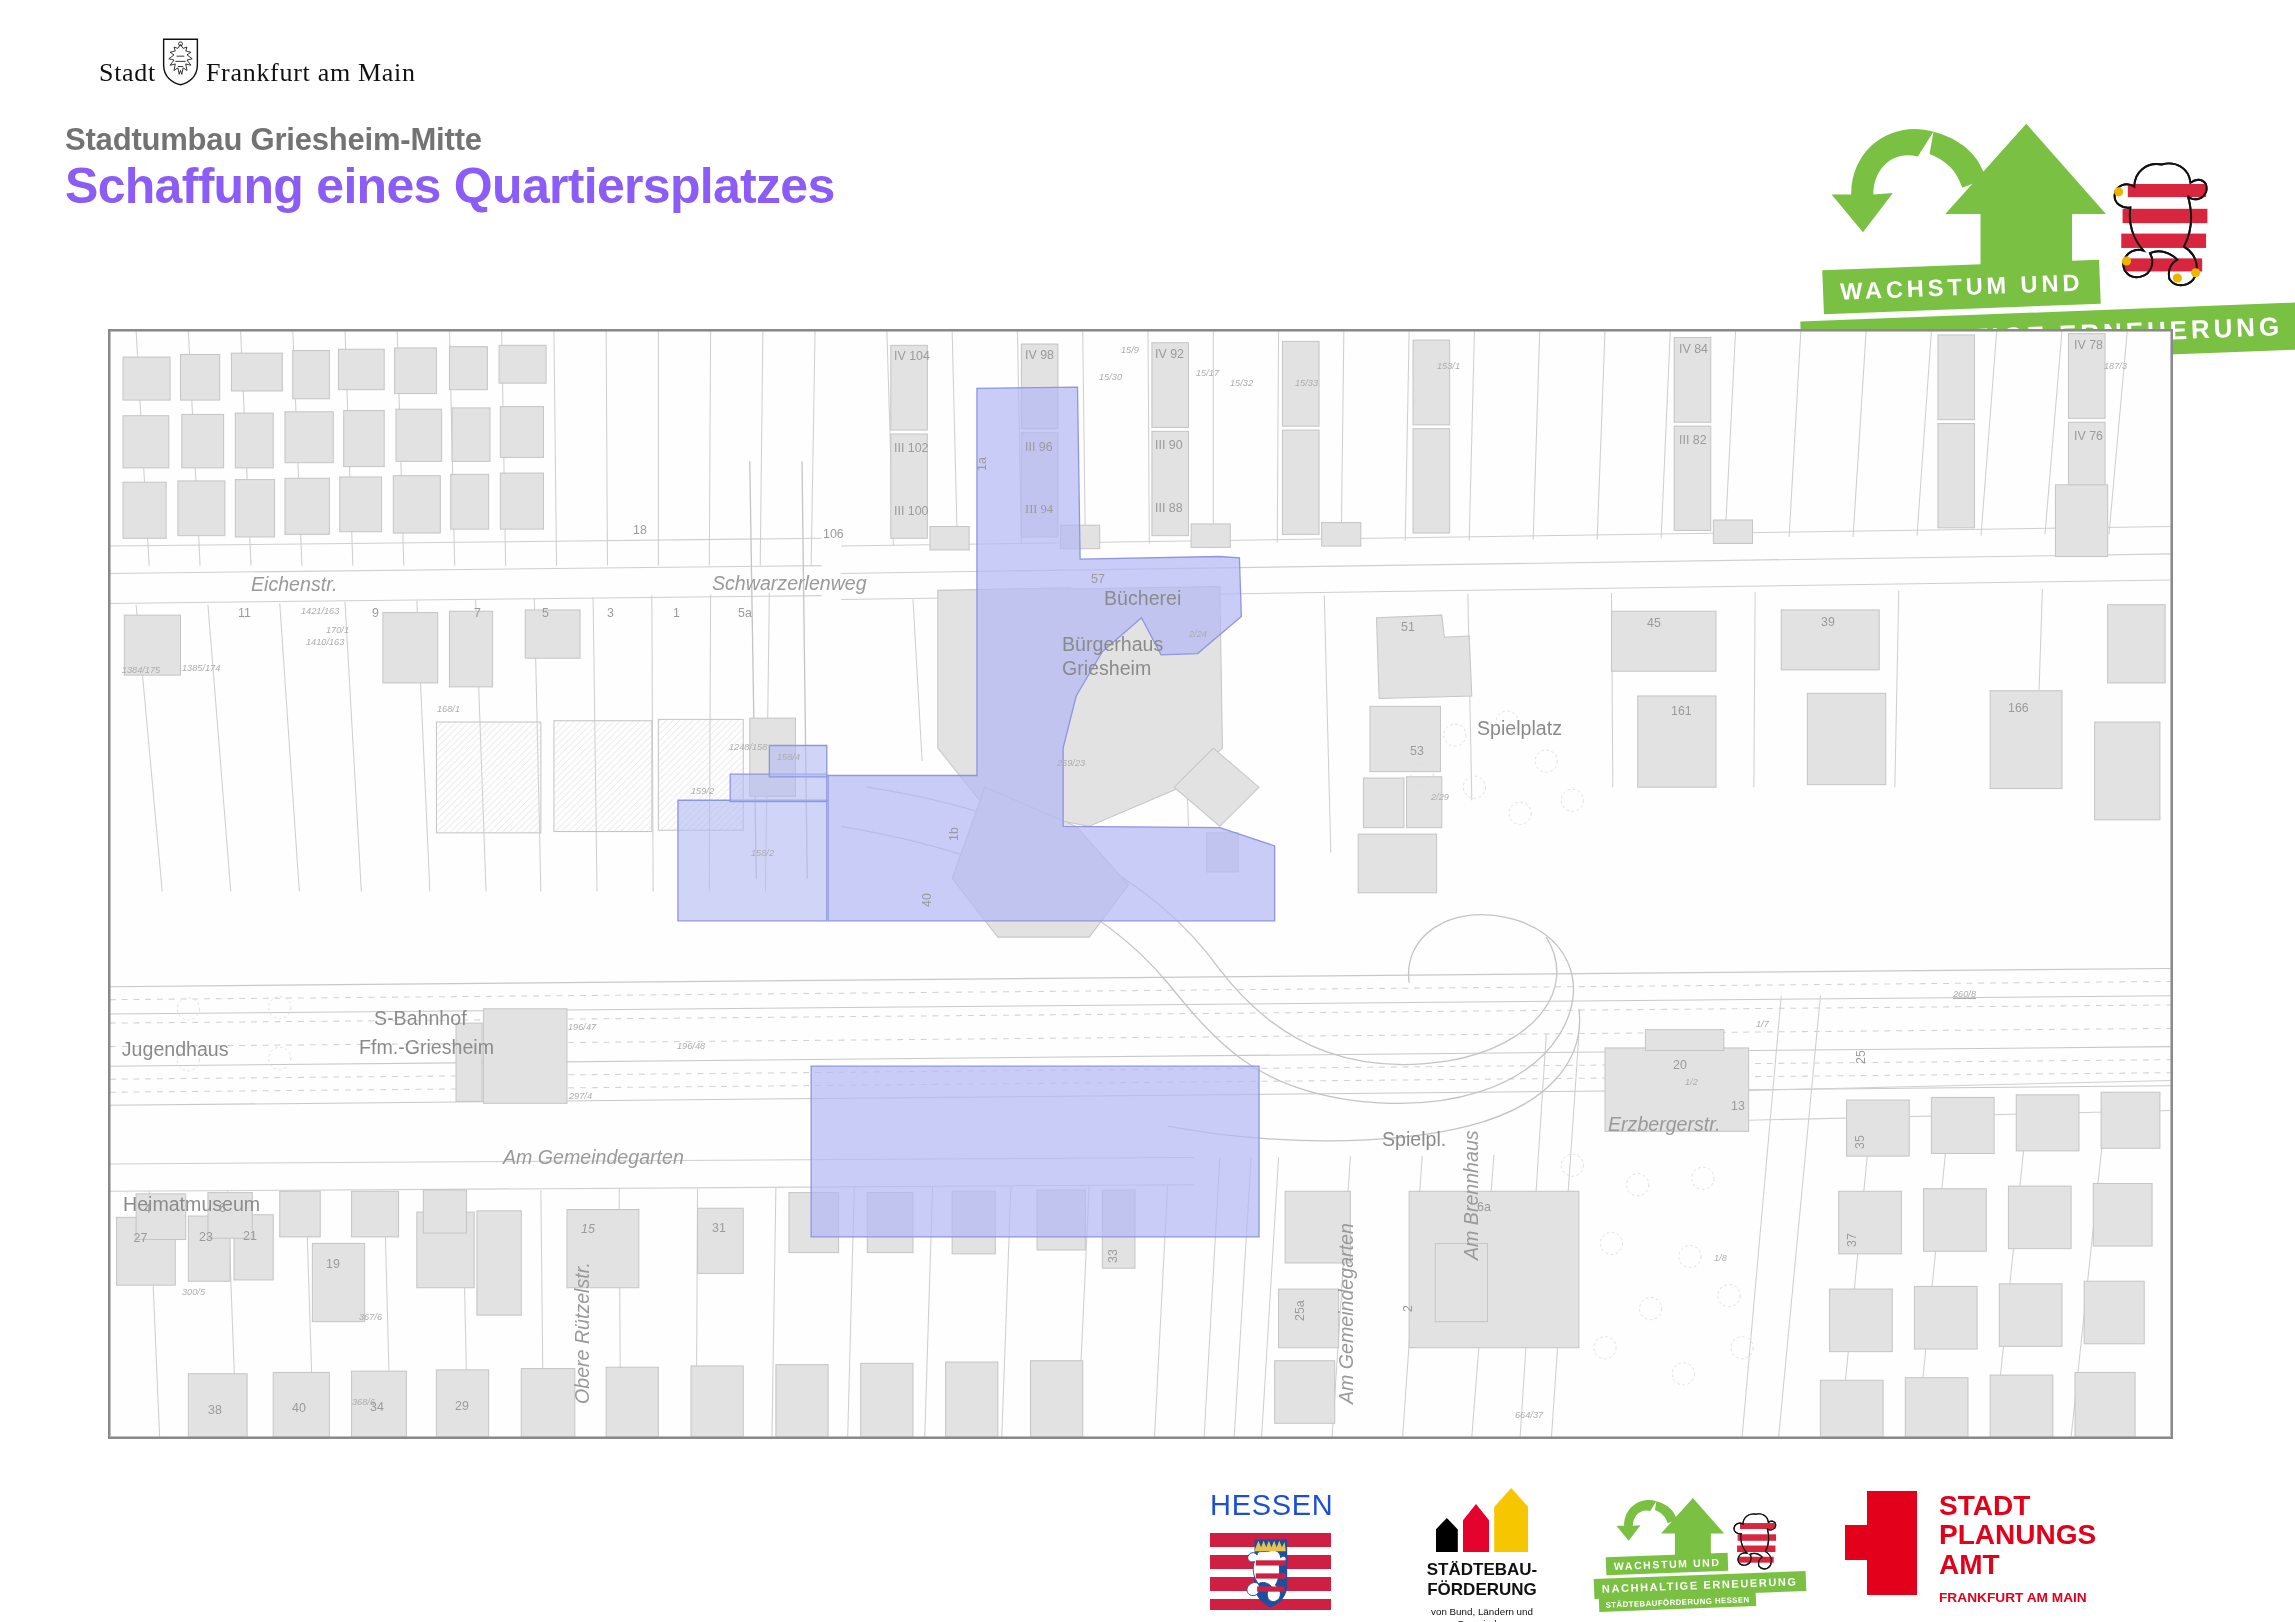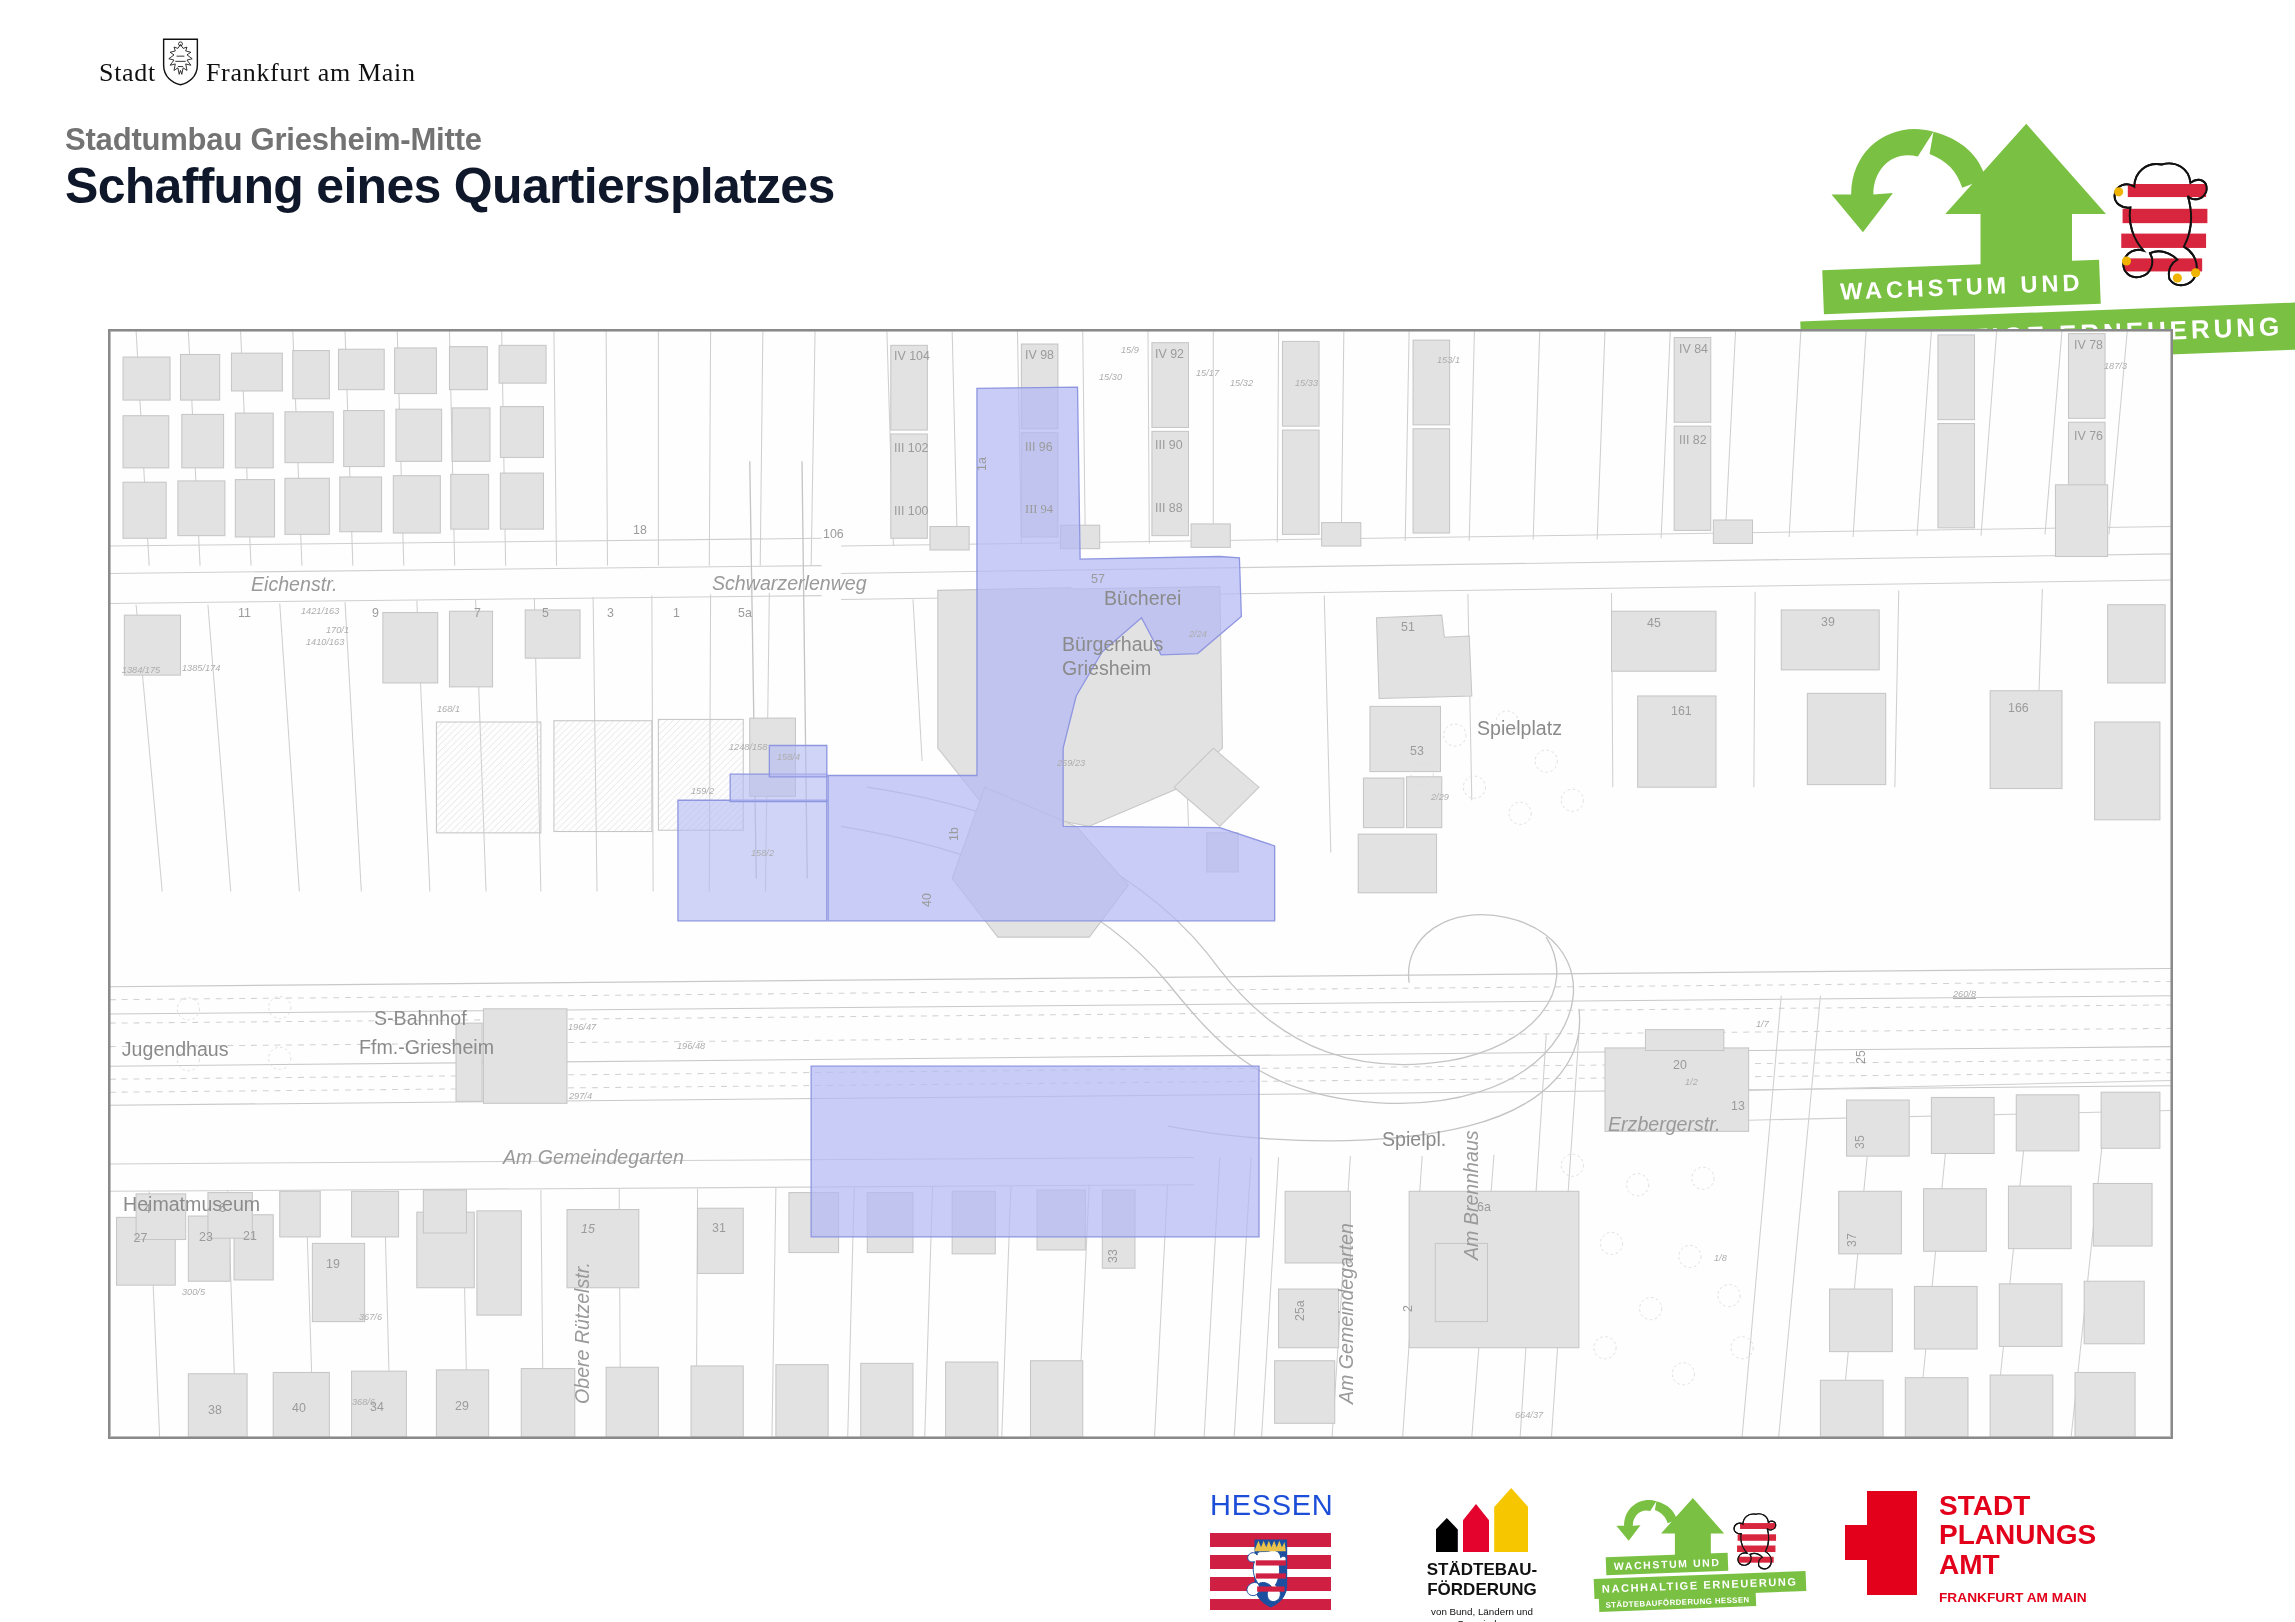--- a/index.html
+++ b/index.html
@@ -9,21 +9,21 @@
   #page { position:relative; width:2295px; height:1622px; background:#fff; }
 
   
   .crest-row { position:absolute; left:99px; top:38px; display:flex; align-items:flex-end; gap:6.5px; }
   .crest-word { font-family:"Liberation Serif", serif; font-size:26px; letter-spacing:0.7px;
     color:#111; line-height:1; white-space:nowrap; }
   .crest-shield { width:37px; height:48px; }
 
   .kicker { position:absolute; left:65px; top:122px; font-size:31px; font-weight:bold; color:#737373;
     letter-spacing:-0.2px; }
-  .maintitle { position:absolute; left:65px; top:157px; font-size:50px; font-weight:bold; color:#0f172a;
+  .maintitle { position:absolute; left:65px; top:157px; font-size:50px; font-weight:bold; color:#8b5cf6;
     letter-spacing:-0.7px; }
 
   
   .wun { position:absolute; right:71px; top:116px; width:406px; height:275px; }
   .wun .arrow-svg { position:absolute; left:6.5px; top:0; width:281px; height:196px; }
   .wun .lion { position:absolute; right:10.5px; top:38px; width:115px; height:137px; }
   .wun .band { position:absolute; background:#7ac143; color:#fff; font-weight:bold;
     letter-spacing:3.9px; display:flex; align-items:center; white-space:nowrap; }
   .wun .b1 { left:5.2px; top:149px; height:44px; padding:0 17px; font-size:23.6px;
     transform:rotate(-2.2deg); }
@@ -520,21 +520,21 @@
     <div class="mlabel hn" style="left:1569px;top:10.5px;">IV 84</div>
     <div class="mlabel hn" style="left:1569px;top:102px;">III 82</div>
     <div class="mlabel hn" style="left:1964px;top:6.5px;">IV 78</div>
     <div class="mlabel hn" style="left:1964px;top:98px;">IV 76</div>
 
     <div class="mlabel tiny" style="left:1011px;top:14.4px;">15/9</div>
     <div class="mlabel tiny" style="left:989px;top:41px;">15/30</div>
     <div class="mlabel tiny" style="left:1086px;top:37px;">15/17</div>
     <div class="mlabel tiny" style="left:1120px;top:47px;">15/32</div>
     <div class="mlabel tiny" style="left:1185px;top:47px;">15/33</div>
-    <div class="mlabel tiny" style="left:1327px;top:24px;text-align:right;">153/1</div>
+    <div class="mlabel tiny" style="left:1327px;top:30px;text-align:right;">153/1</div>
     <div class="mlabel tiny" style="left:1994px;top:30px;">187/3</div>
     <div class="mlabel tiny" style="left:11.8px;top:334px;">1384/175</div>
     <div class="mlabel tiny" style="left:72px;top:332px;">1385/174</div>
     <div class="mlabel tiny" style="left:216px;top:294px;">170/1</div>
     <div class="mlabel tiny" style="left:327px;top:373px;">168/1</div>
     <div class="mlabel tiny" style="left:196px;top:306px;">1410/163</div>
     <div class="mlabel tiny" style="left:191px;top:275px;">1421/163</div>
     <div class="mlabel tiny" style="left:619px;top:411px;">1248/158</div>
     <div class="mlabel tiny" style="left:581px;top:455px;">159/2</div>
     <div class="mlabel tiny" style="left:667px;top:421px;">158/4</div>

